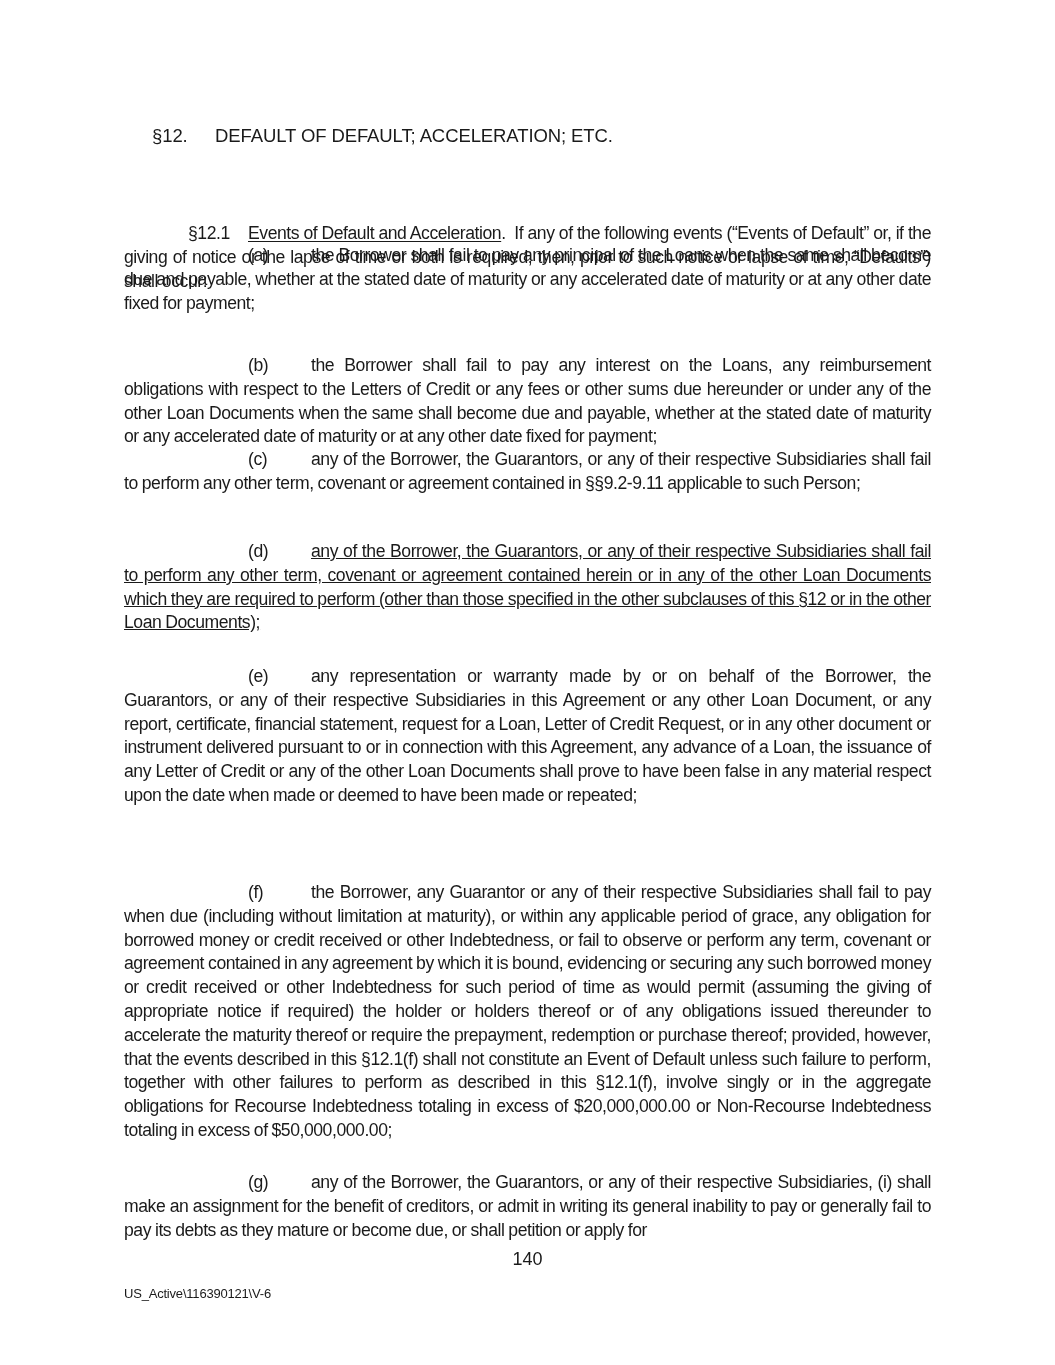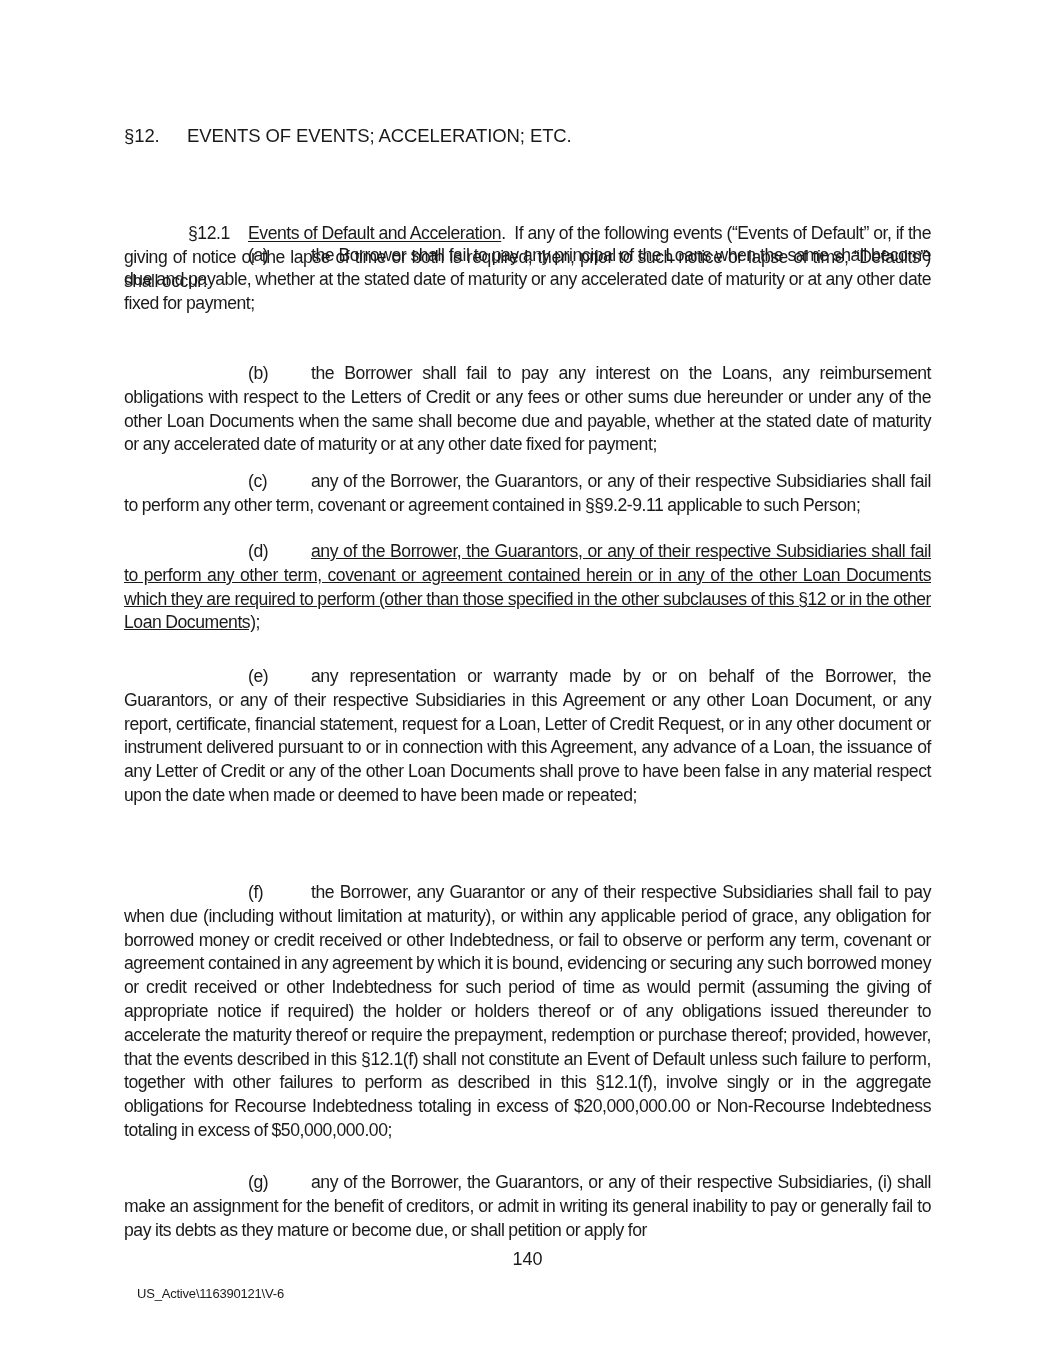--- a/index.html
+++ b/index.html
@@ -26,20 +26,21 @@
     top: 124px;
     left: 0;
     font-size: 18.5px;
     line-height: 24px;
     white-space: nowrap;
     letter-spacing: -0.1px;
   }
   .heading .num {
     display: inline-block;
     width: 63px;
+    margin-left: 28px;
   }
   .para {
     position: absolute;
     left: 0;
     width: 807px;
     font-size: 17.6px;
     line-height: 23.8px;
     text-align: justify;
     letter-spacing: -0.45px;
     word-spacing: -0.5px;
@@ -73,45 +74,44 @@
     font-size: 18px;
     line-height: 24px;
   }
   .doc-id {
     position: absolute;
     top: 1286px;
     left: 0;
     font-size: 13px;
     line-height: 16px;
     letter-spacing: -0.2px;
-    margin-left: 13px;
   }
 </style>
 </head>
 <body>
 
 <div class="page">
 
   <div class="heading">
-    <span class="num">§12.</span><span>EVENTS OF EVENTS; ACCELERATION; ETC.</span>
+    <span class="num">§12.</span><span>DEFAULT OF DEFAULT; ACCELERATION; ETC.</span>
   </div>
 
   <div class="para" style="top:178px;margin-top:44px;">
     <span class="indent-sec"></span><span class="sec-num">§12.1</span><span class="ul">Events of Default and Acceleration</span><span>.</span><span style="white-space:pre-wrap;">  If any of the following events (“Events of Default” or, if the giving of notice or the lapse of time or both is required, then, prior to such notice or lapse of time, “Defaults”) shall occur:</span>
   </div>
 
   <div class="para" style="top:244px;">
     <span class="sub-indent"></span><span class="sub-label">(a)</span><span>the Borrower shall fail to pay any principal of the Loans when the same shall become due and payable, whether at the stated date of maturity or any accelerated date of maturity or at any other date fixed for payment;</span>
   </div>
 
-  <div class="para" style="top:354px;margin-top:8px;">
+  <div class="para" style="top:354px;">
     <span class="sub-indent"></span><span class="sub-label">(b)</span><span>the Borrower shall fail to pay any interest on the Loans, any reimbursement obligations with respect to the Letters of Credit or any fees or other sums due hereunder or under any of the other Loan Documents when the same shall become due and payable, whether at the stated date of maturity or any accelerated date of maturity or at any other date fixed for payment;</span>
   </div>
 
-  <div class="para" style="top:470px;">
+  <div class="para" style="top:448px;">
     <span class="sub-indent"></span><span class="sub-label">(c)</span><span>any of the Borrower, the Guarantors, or any of their respective Subsidiaries shall fail to perform any other term, covenant or agreement contained in §§9.2-9.11 applicable to such Person;</span>
   </div>
 
   <div class="para" style="top:540px;text-decoration:underline;">
     <span class="sub-indent"></span><span class="sub-label">(d)</span><span>any of the Borrower, the Guarantors, or any of their respective Subsidiaries shall fail to perform any other term, covenant or agreement contained herein or in any of the other Loan Documents which they are required to perform (other than those specified in the other subclauses of this §12 or in the other Loan Documents);</span>
   </div>
 
   <div class="para" style="top:665px;">
     <span class="sub-indent"></span><span class="sub-label">(e)</span><span>any representation or warranty made by or on behalf of the Borrower, the Guarantors, or any of their respective Subsidiaries in this Agreement or any other Loan Document, or any report, certificate, financial statement, request for a Loan, Letter of Credit Request, or in any other document or instrument delivered pursuant to or in connection with this Agreement, any advance of a Loan, the issuance of any Letter of Credit or any of the other Loan Documents shall prove to have been false in any material respect upon the date when made or deemed to have been made or repeated;</span>
   </div>

